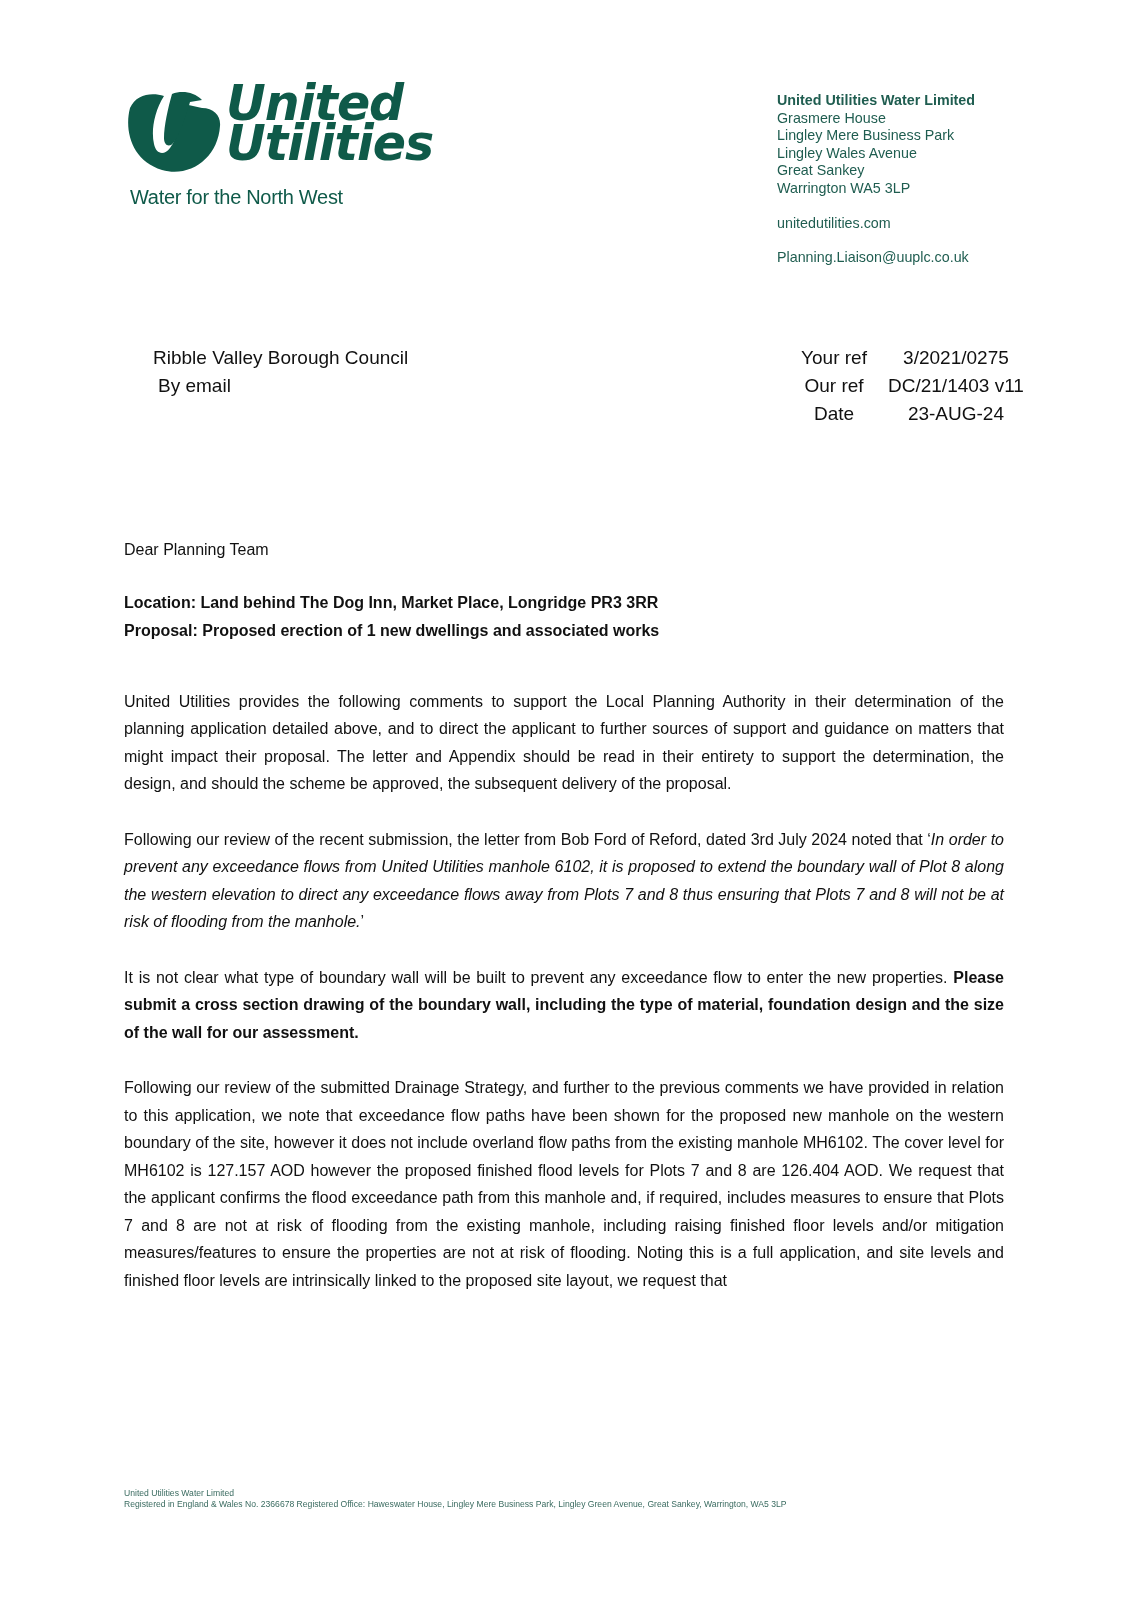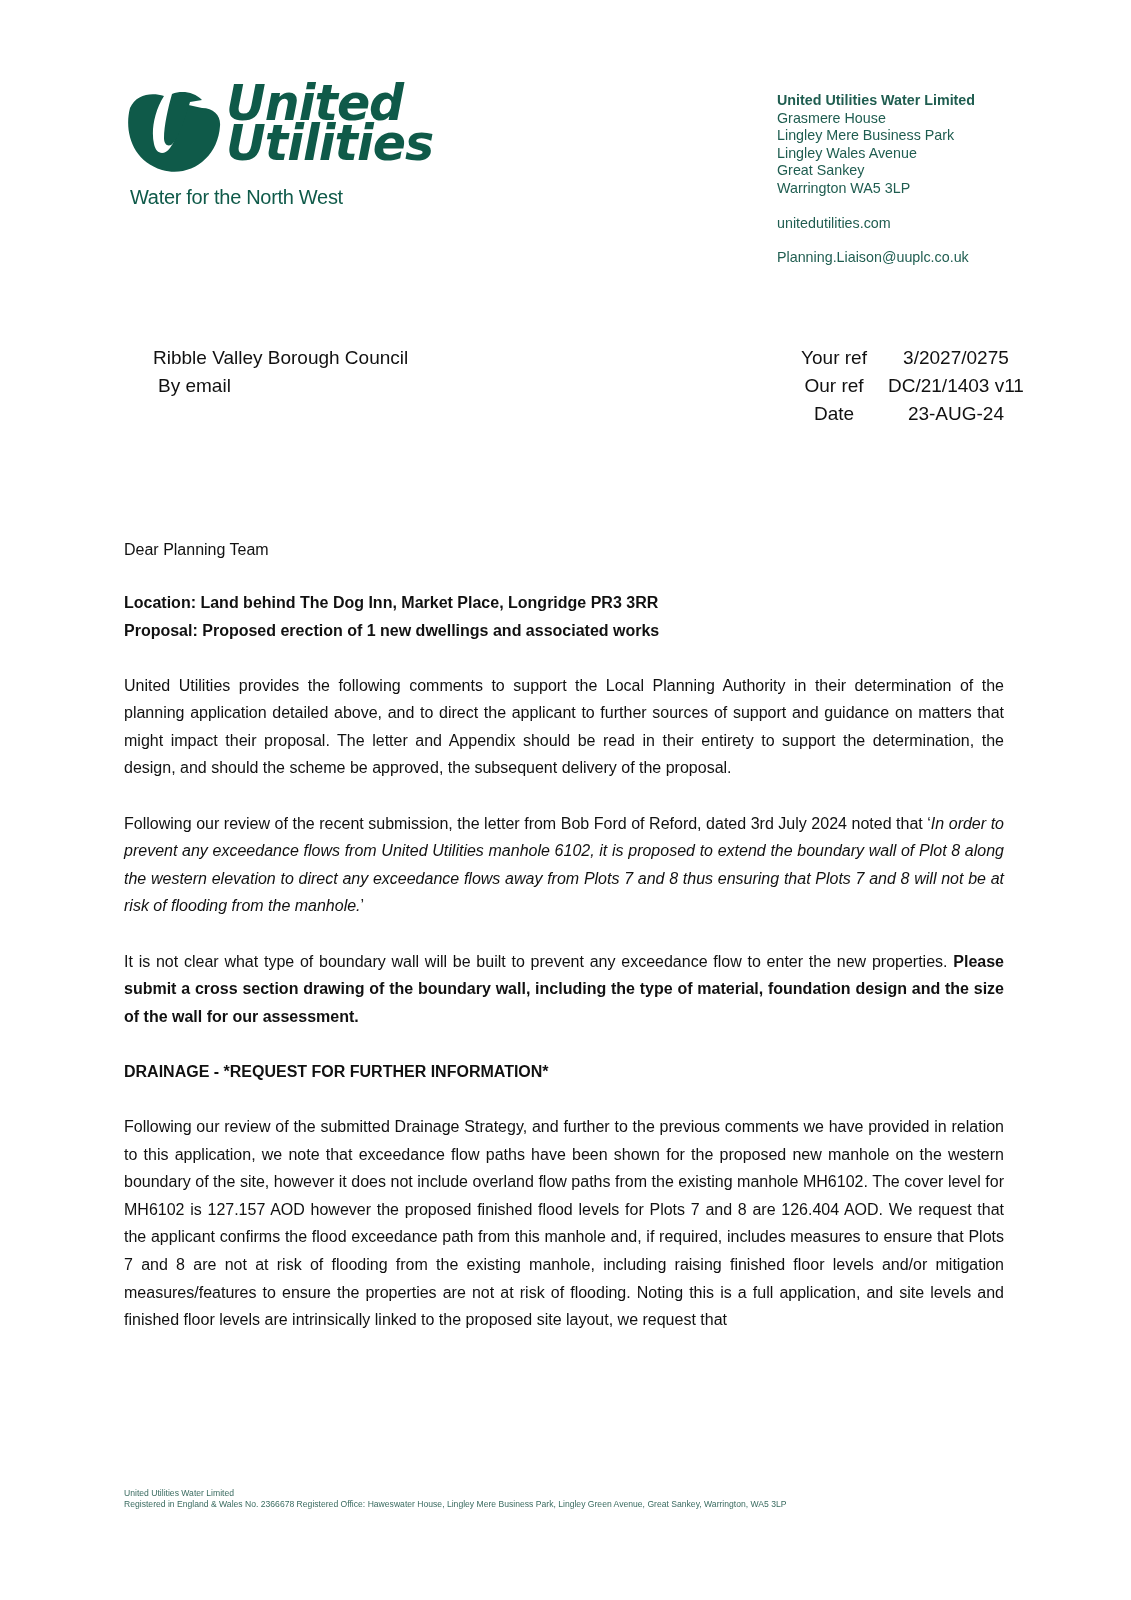--- a/index.html
+++ b/index.html
@@ -18,21 +18,21 @@
   .recipient { position: absolute; left: 134px; top: 344px; line-height: 27.5px; margin-left: 19px; }
   .recipient .l2 { padding-left: 5px; }
   .refs { position: absolute; left: 780px; top: 344px; line-height: 28px; }
   .refs table { border-collapse: collapse; font: inherit; text-align: center; }
   .refs td { padding: 0; vertical-align: top; }
   .refs td.k { width: 108px; }
 
   .body { position: absolute; left: 124px; top: 536px; width: 880px; font-size: 16px; line-height: 27.6px; }
   .body p { margin: 0 0 27.6px 0; text-align: justify; }
   .body .greet { margin-bottom: 25px; }
-  .body .heading { font-weight: bold; margin-bottom: 27px; }
+  .body .heading { font-weight: bold; margin-bottom: 43px; }
   .body .heading div { line-height: 28px; }
   .body b { font-weight: bold; }
   .body i { font-style: italic; }
   .body .drain { font-weight: bold; }
 
   .footer { position: absolute; left: 124px; top: 1488px; color: #3a6b60; font-size: 8.6px; line-height: 10.5px; font-family: "Liberation Sans", sans-serif; white-space: nowrap; }
 </style>
 </head>
 <body>
 
@@ -64,21 +64,21 @@
 <div class="letter recipient">
   <div>Ribble Valley Borough Council</div>
   <div class="l2">By email</div>
 </div>
 
 <div class="letter refs">
   <table>
     <tbody>
         <tr>
       <td class="k">Your ref</td>
-      <td>3/2027/0275</td>
+      <td>3/2021/0275</td>
     </tr>
     <tr>
       <td class="k">Our ref</td>
       <td>DC/21/1403 v11</td>
     </tr>
     <tr>
       <td class="k">Date</td>
       <td>23-AUG-24</td>
     </tr>
   </tbody>
@@ -87,20 +87,19 @@
 
 <div class="letter body">
   <p class="greet">Dear Planning Team</p>
   <div class="heading">
     <div>Location: Land behind The Dog Inn, Market Place, Longridge PR3 3RR</div>
     <div>Proposal: Proposed erection of 1 new dwellings and associated works</div>
   </div>
   <p>United Utilities provides the following comments to support the Local Planning Authority in their determination of the planning application detailed above, and to direct the applicant to further sources of support and guidance on matters that might impact their proposal. The letter and Appendix should be read in their entirety to support the determination, the design, and should the scheme be approved, the subsequent delivery of the proposal.</p>
   <p><span>Following our review of the recent submission, the letter from Bob Ford of Reford, dated 3rd July 2024 noted that ‘</span><i>In order to prevent any exceedance flows from United Utilities manhole 6102, it is proposed to extend the boundary wall of Plot 8 along the western elevation to direct any exceedance flows away from Plots 7 and 8 thus ensuring that Plots 7 and 8 will not be at risk of flooding from the manhole.</i><span>’</span></p>
   <p><span>It is not clear what type of boundary wall will be built to prevent any exceedance flow to enter the new properties. </span><b>Please submit a cross section drawing of the boundary wall, including the type of material, foundation design and the size of the wall for our assessment.</b></p>
-  <p class="drain">DRAINAGE - *REQUEST FOR FURTHER INFORMATION*</p>
   <p>Following our review of the submitted Drainage Strategy, and further to the previous comments we have provided in relation to this application, we note that exceedance flow paths have been shown for the proposed new manhole on the western boundary of the site, however it does not include overland flow paths from the existing manhole MH6102.  The cover level for MH6102 is 127.157 AOD however the proposed finished flood levels for Plots 7 and 8 are 126.404 AOD.  We request that the applicant confirms the flood exceedance path from this manhole and, if required, includes measures to ensure that Plots 7 and 8 are not at risk of flooding from the existing manhole, including raising finished floor levels and/or mitigation measures/features to ensure the properties are not at risk of flooding. Noting this is a full application, and site levels and finished floor levels are intrinsically linked to the proposed site layout, we request that</p>
 </div>
 
 <div class="footer">
   <div>United Utilities Water Limited</div>
   <div>Registered in England &amp; Wales No. 2366678 Registered Office: Haweswater House, Lingley Mere Business Park, Lingley Green Avenue, Great Sankey, Warrington, WA5 3LP</div>
 </div>
 
 </body></html>

